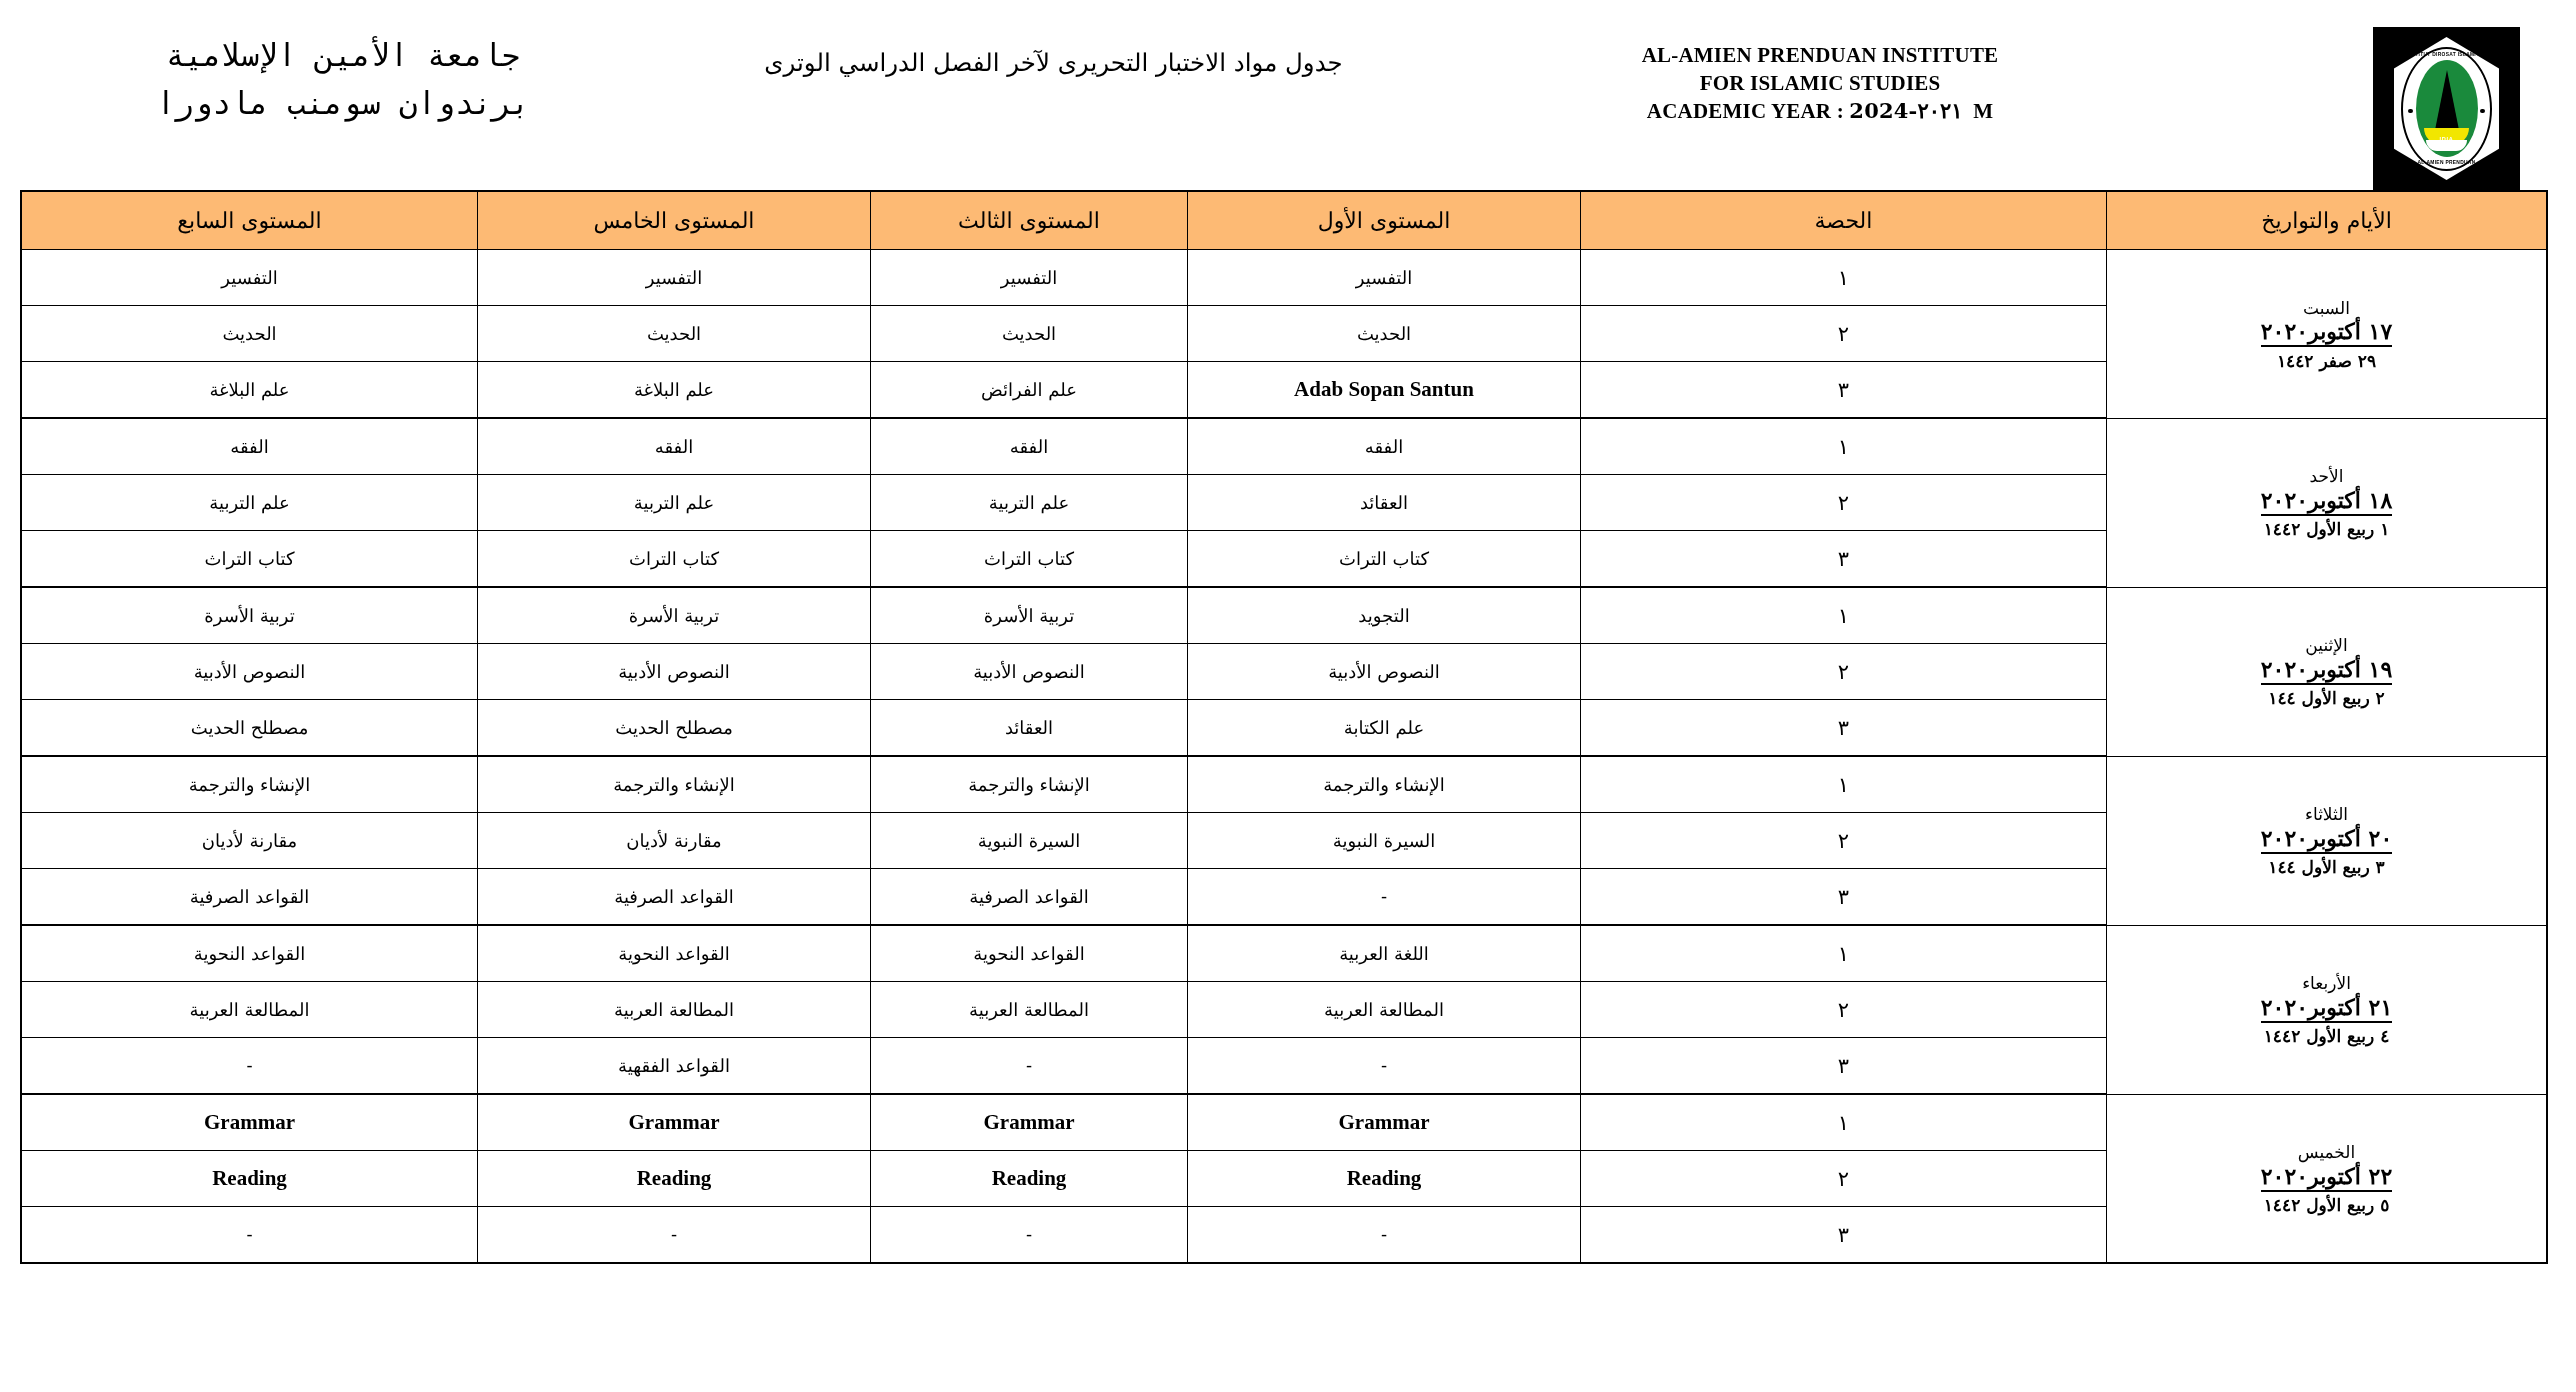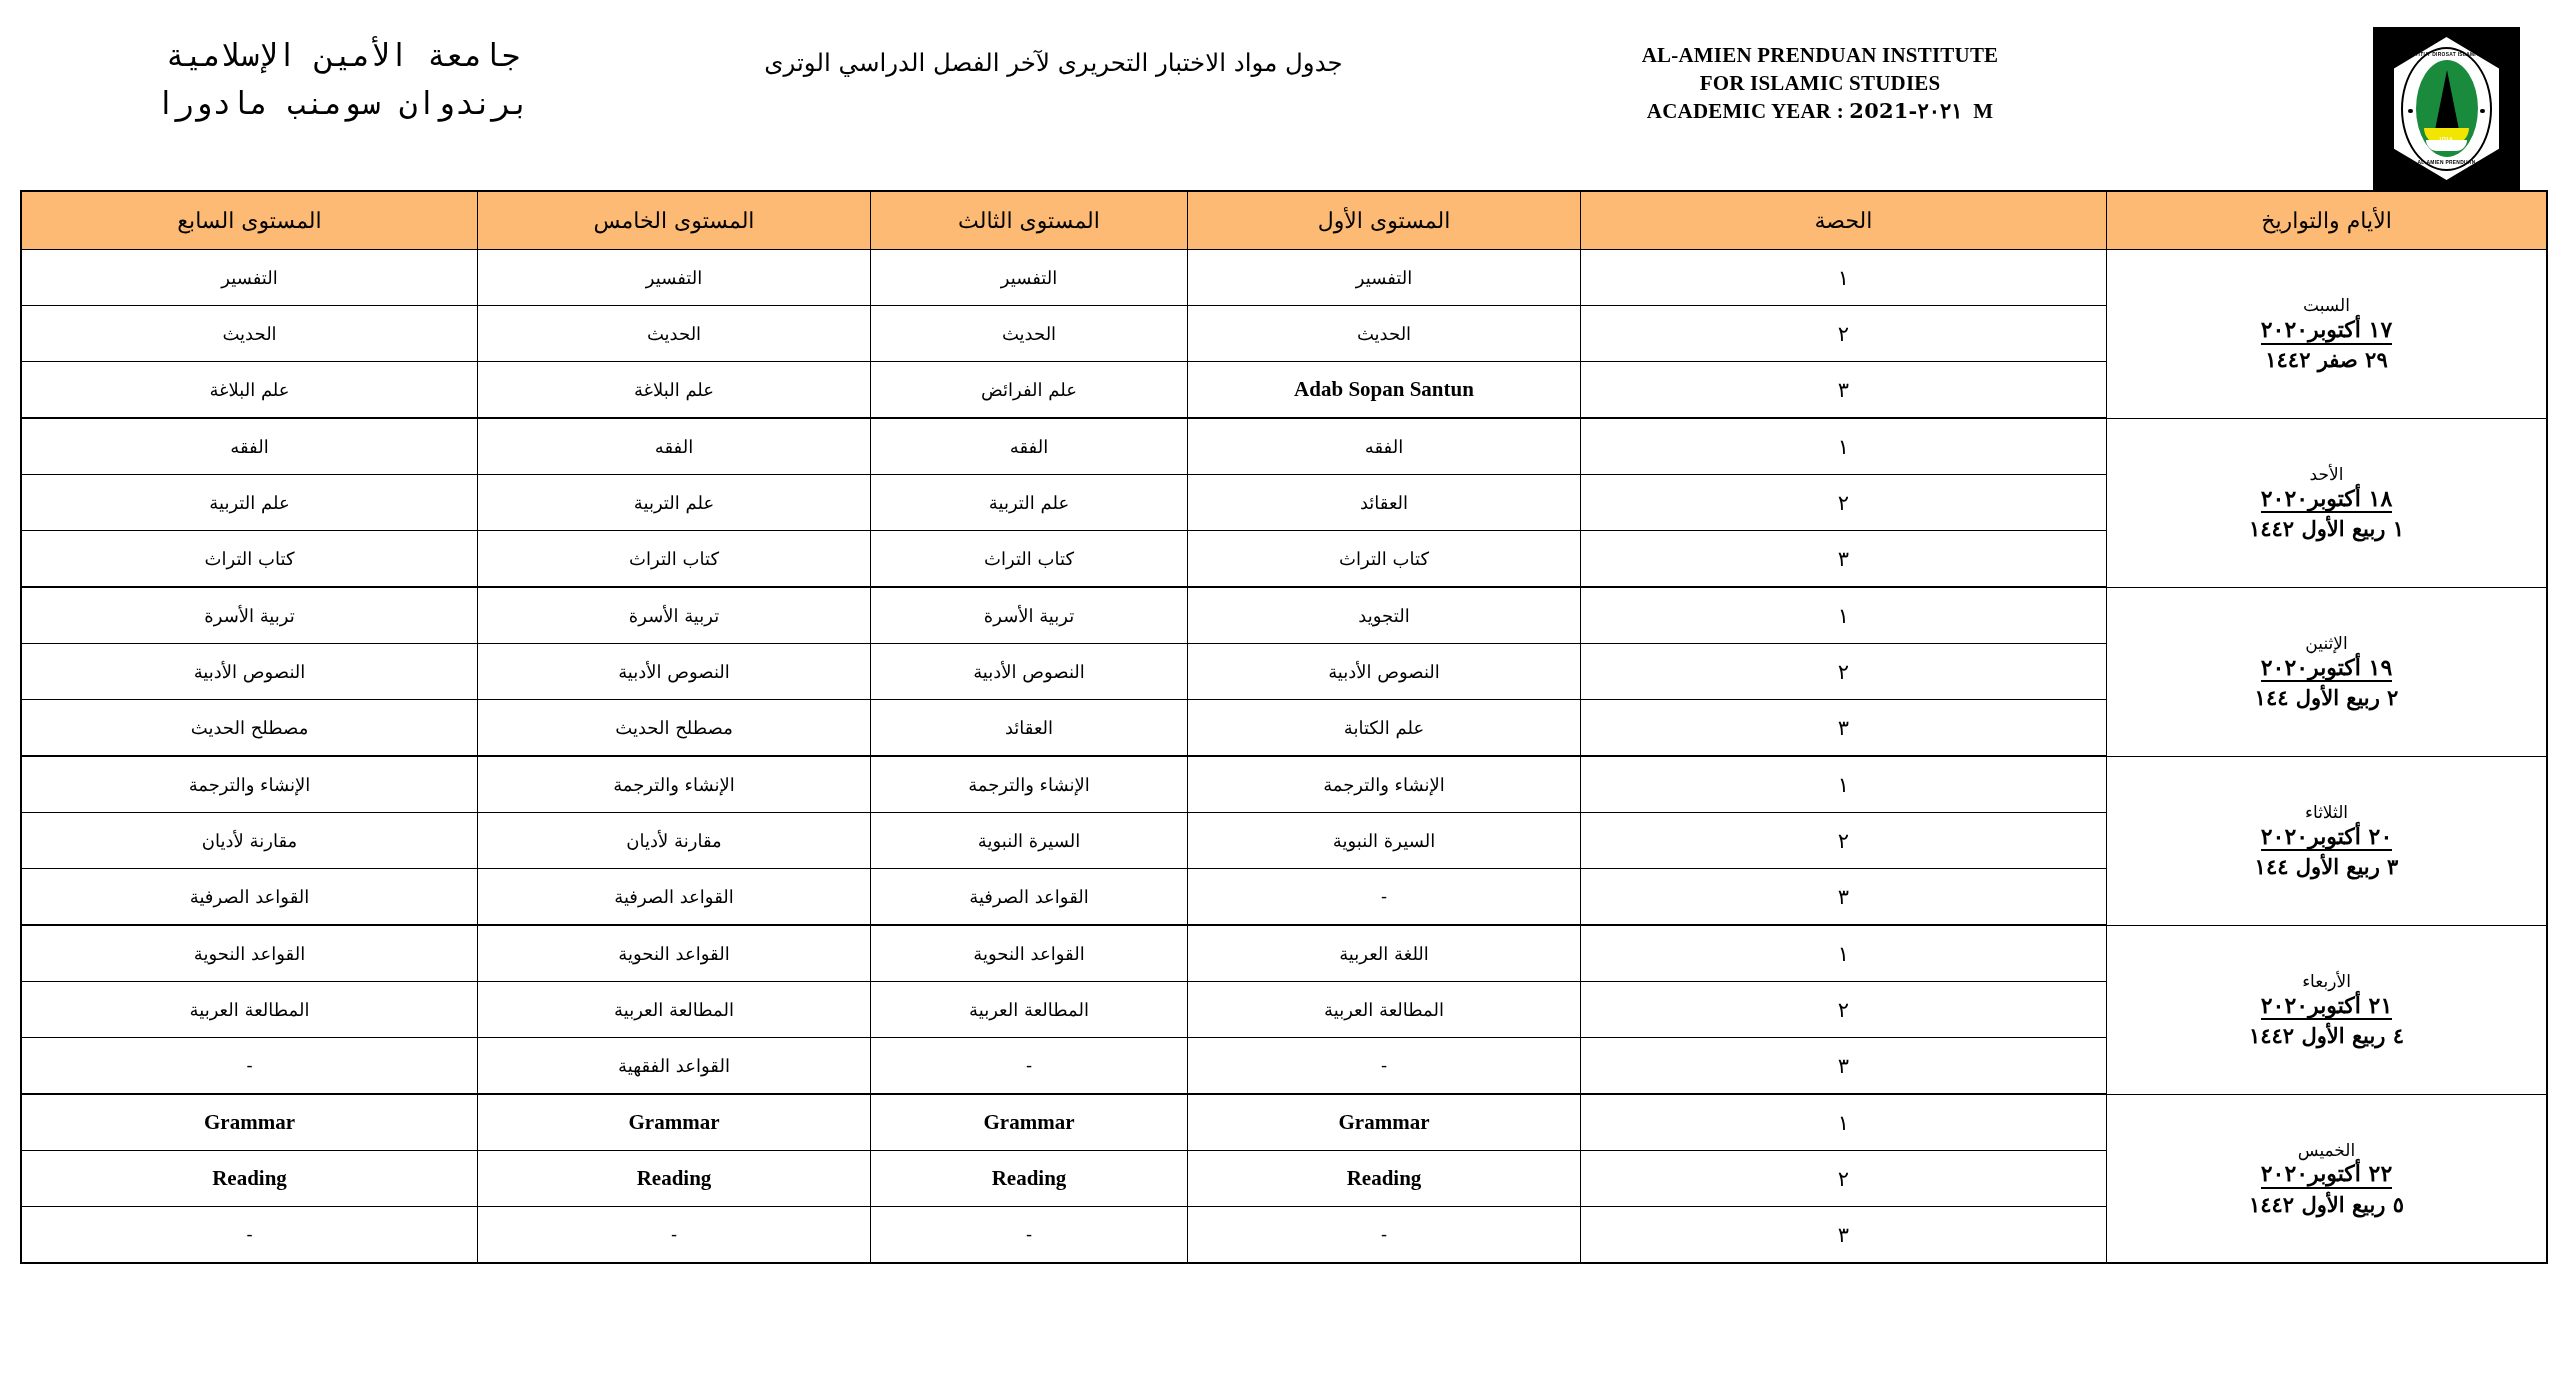--- a/index.html
+++ b/index.html
@@ -249,21 +249,21 @@
   }
   .greg-date {
     font-size: 22px;
     font-weight: bold;
     font-family: "DejaVu Serif", "Liberation Serif", serif;
     display: inline-block;
     border-bottom: 2.8px solid #000000;
     padding-bottom: 0;
   }
   .hijri-date {
-    font-size: 21px;
+    font-size: 17px;
     font-weight: bold;
     font-family: "DejaVu Serif", "Liberation Serif", serif;
     display: block;
     margin-top: 3.5px;
   }
 </style>
 </head>
 <body>
 
 <div class="page-header">
@@ -273,21 +273,21 @@
     <div class="uni-line">برندوان سومنب مادورا</div>
   </div>
 
   <div class="header-col col-title">
     <div class="title-line-1">جدول مواد الاختبار التحريرى لآخر الفصل الدراسي الوترى</div>
   </div>
 
   <div class="header-col col-institute">
     <div class="inst-line">AL-AMIEN PRENDUAN INSTITUTE</div>
     <div class="inst-line">FOR ISLAMIC STUDIES</div>
-    <div class="inst-line"><span>ACADEMIC YEAR : </span><span class="ar-year">2021-٢٠٢١</span><span>&nbsp; </span><span>M</span></div>
+    <div class="inst-line"><span>ACADEMIC YEAR : </span><span class="ar-year">2024-٢٠٢١</span><span>&nbsp; </span><span>M</span></div>
   </div>
 
   <div class="header-col col-logo">
     <div class="logo-box">
       <div class="logo-shield">
         <div class="logo-ring">
           <div class="logo-txt-top">INSTITUT DIROSAT ISLAMIYAH</div>
           <div class="logo-txt-bot">AL-AMIEN PRENDUAN</div>
           <div class="logo-dot left"></div>
           <div class="logo-dot right"></div>

